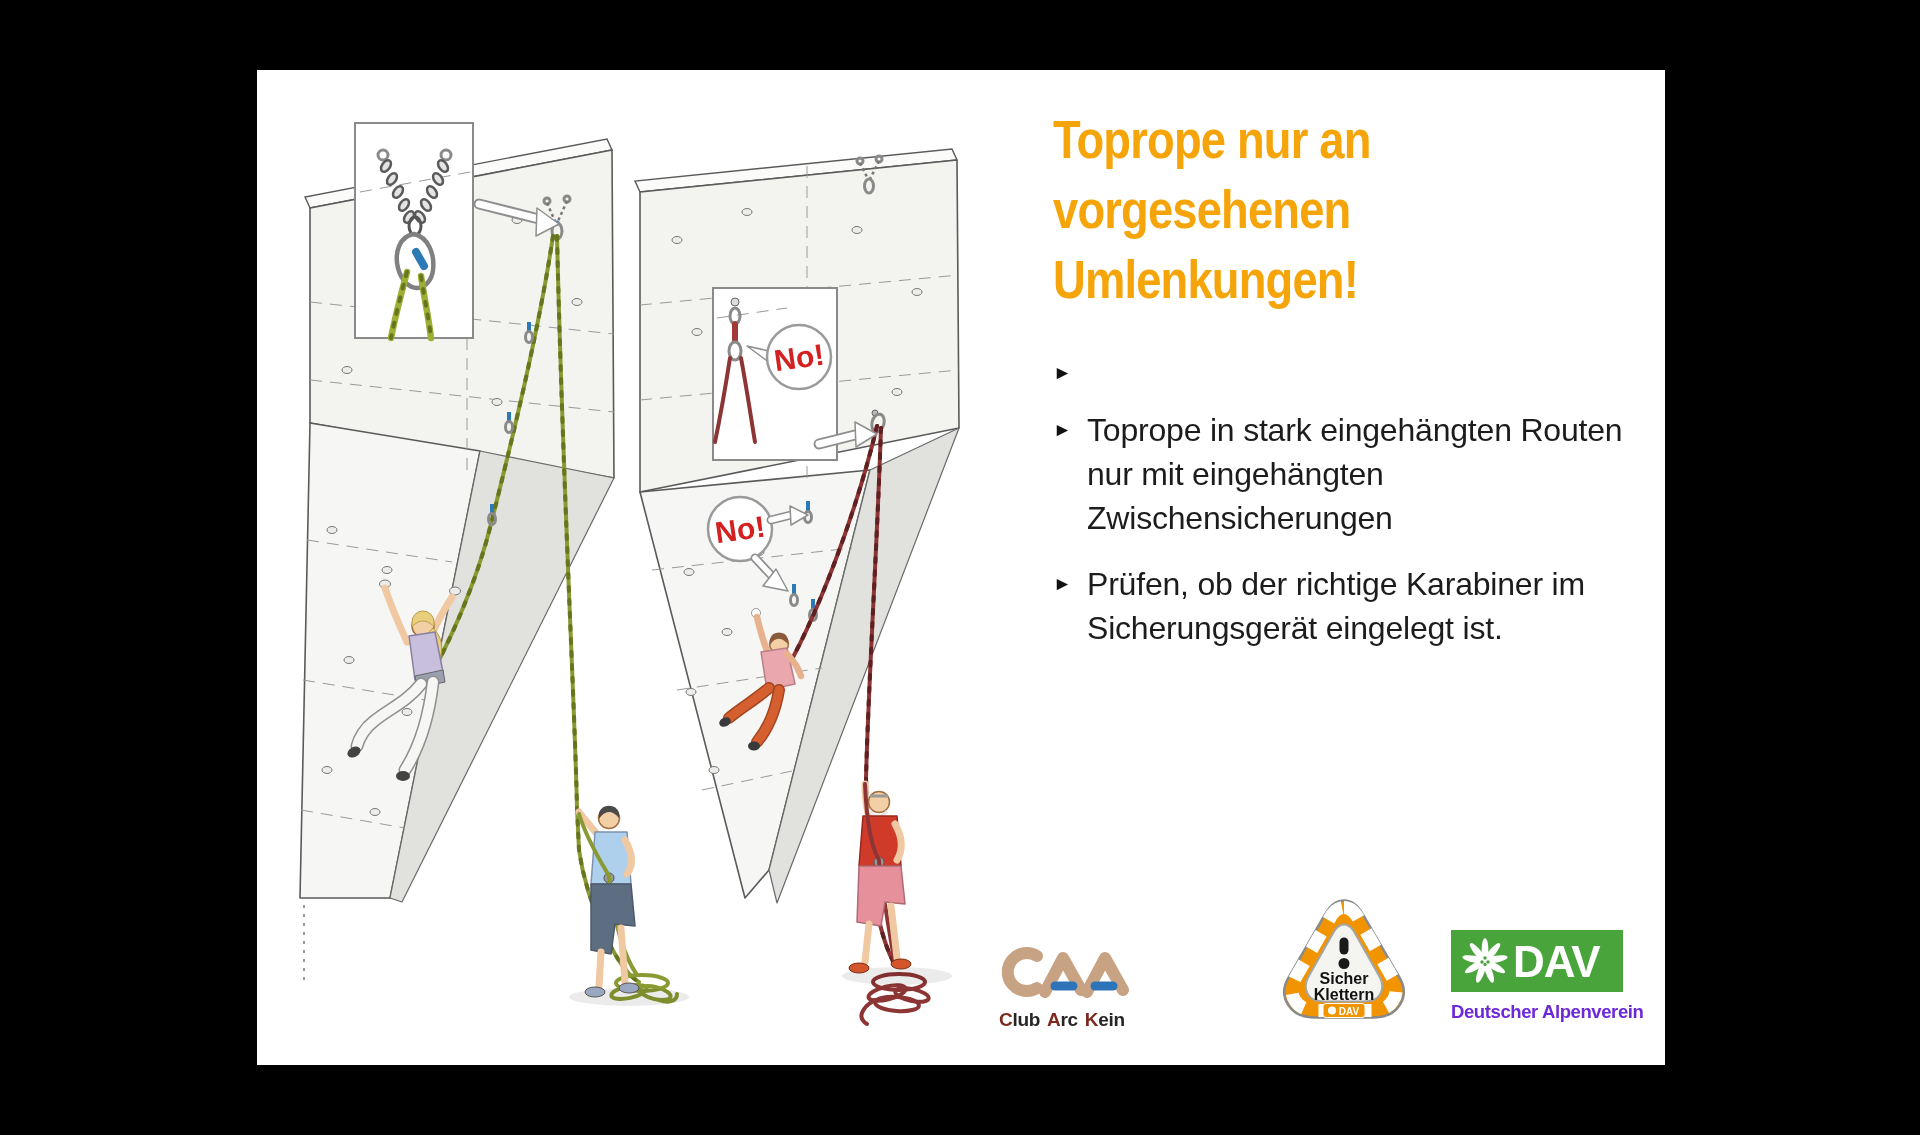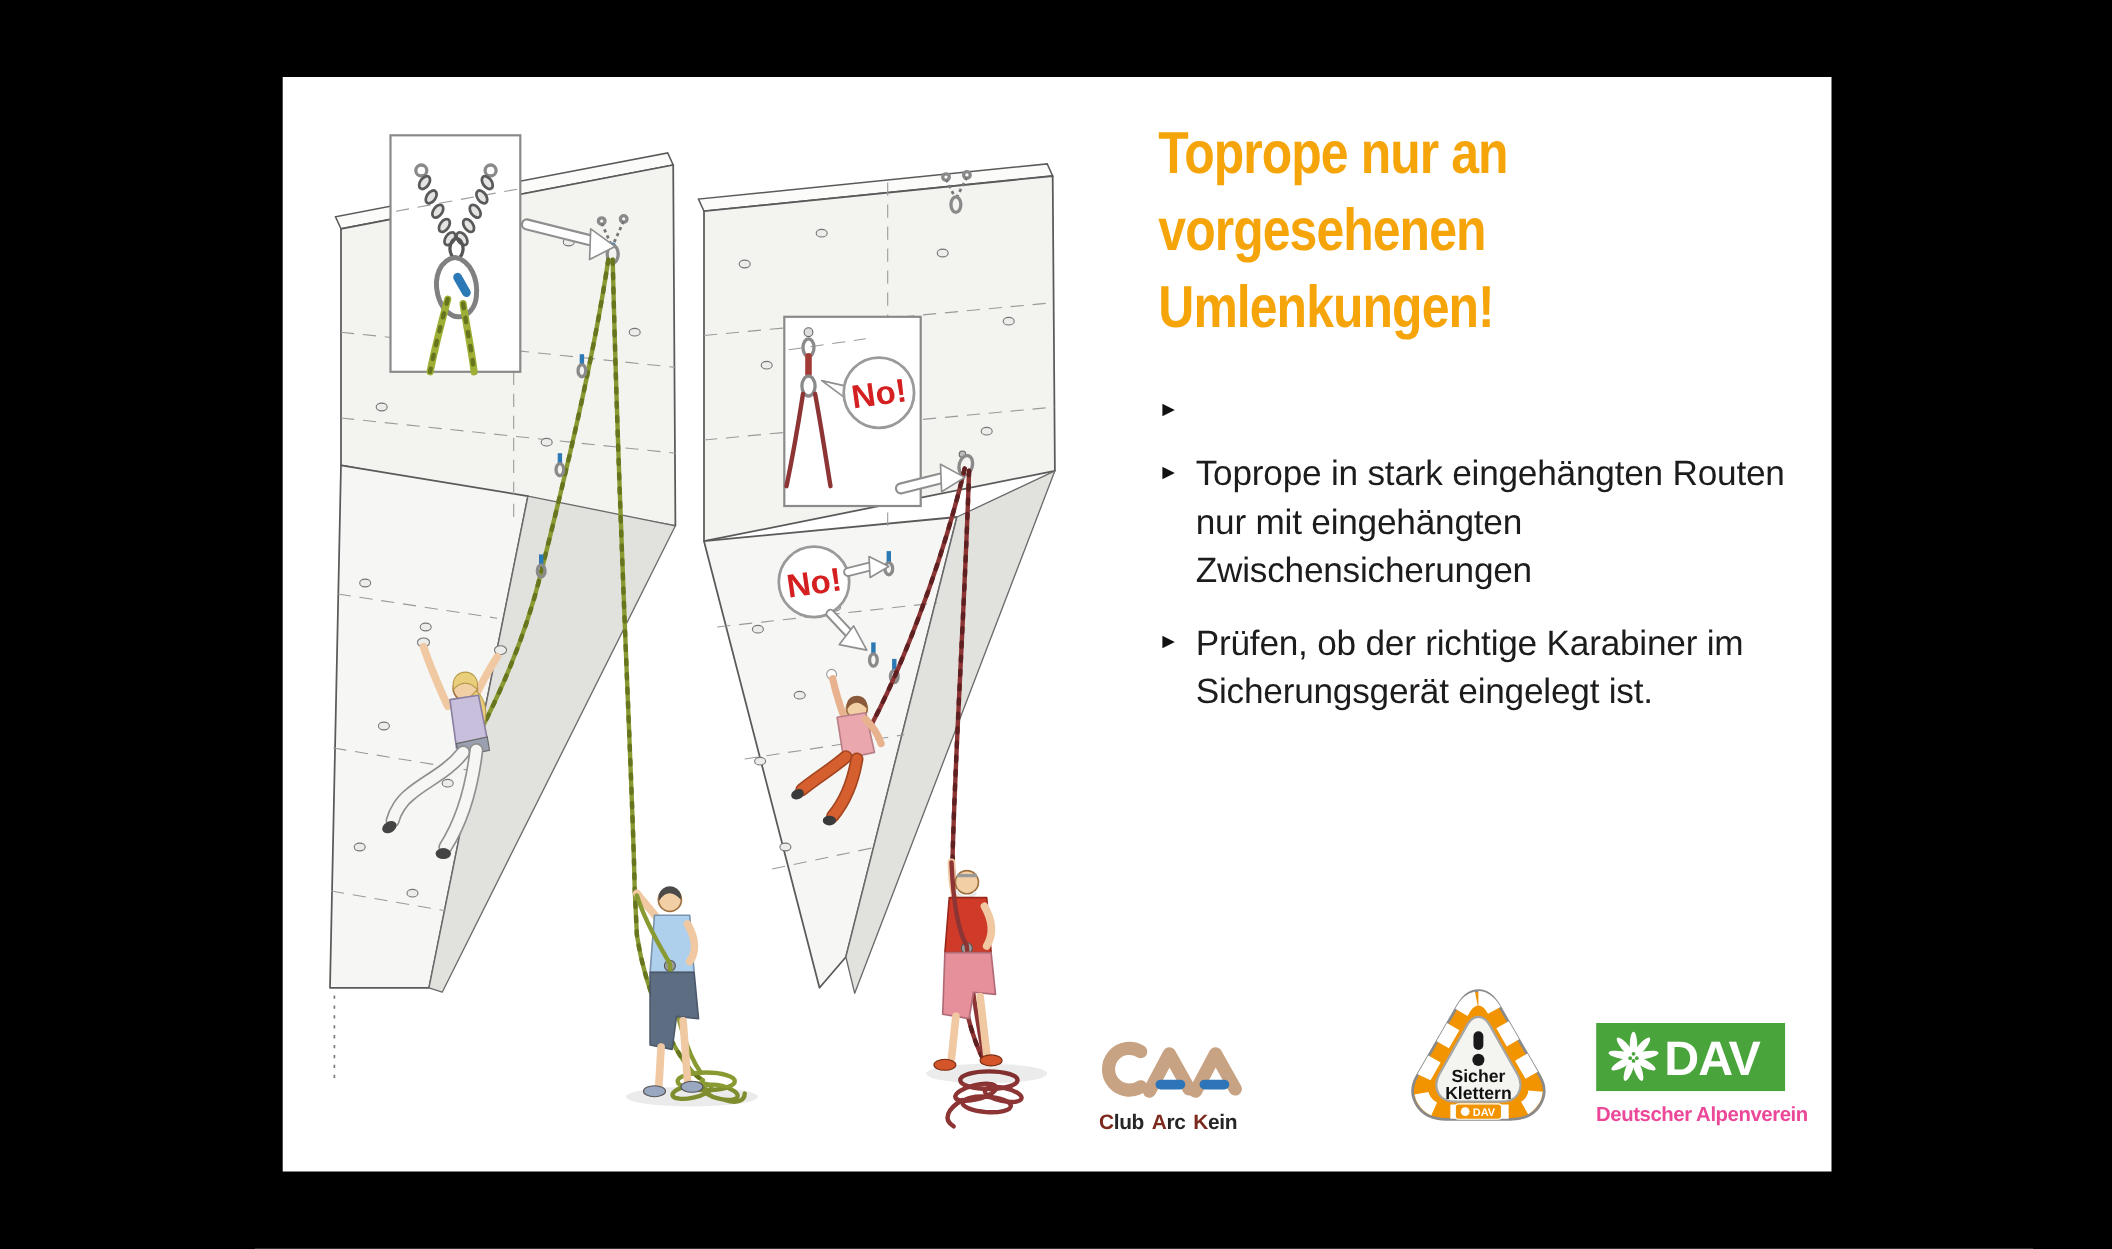--- a/index.html
+++ b/index.html
@@ -19,21 +19,21 @@
   .bullets .marker{flex:0 0 34px;font-size:19px;padding-top:9px;color:#111;}
 
   
   .caa{position:absolute;left:742px;top:876px;width:170px;}
   .caa-words{display:flex;gap:7px;font-weight:700;font-size:19px;color:#262626;margin-top:5px;
              letter-spacing:-0.3px;}
   .caa-word{display:inline-block;}
   .caa-word::first-letter{color:#7d2a1e;}
   .badge{position:absolute;left:1022px;top:826px;}
   .dav{position:absolute;left:1194px;top:860px;width:200px;}
-  .dav-name{font-weight:700;font-size:18.5px;color:#ec4899;margin-top:5px;white-space:nowrap;
+  .dav-name{font-weight:700;font-size:18.5px;color:#6d28d9;margin-top:5px;white-space:nowrap;
             letter-spacing:-0.4px;}
 
   
   .wallface{fill:#f3f3f0;stroke:#5a5a5a;stroke-width:1.6;stroke-linejoin:round;}
   .walllow{fill:#f6f6f4;stroke:#5a5a5a;stroke-width:1.6;stroke-linejoin:round;}
   .wallshade{fill:#e1e1de;stroke:#6a6a6a;stroke-width:1.2;stroke-linejoin:round;}
   .seam{stroke:#9a9a9a;stroke-width:1;fill:none;stroke-dasharray:12 8;}
   .hold{fill:#ececea;stroke:#777;stroke-width:1;}
   .ropeG{stroke:#8a9a33;stroke-width:4;fill:none;stroke-linecap:round;}
   .ropeGd{stroke:#66761f;stroke-width:4;fill:none;stroke-linecap:round;stroke-dasharray:4 9;}

